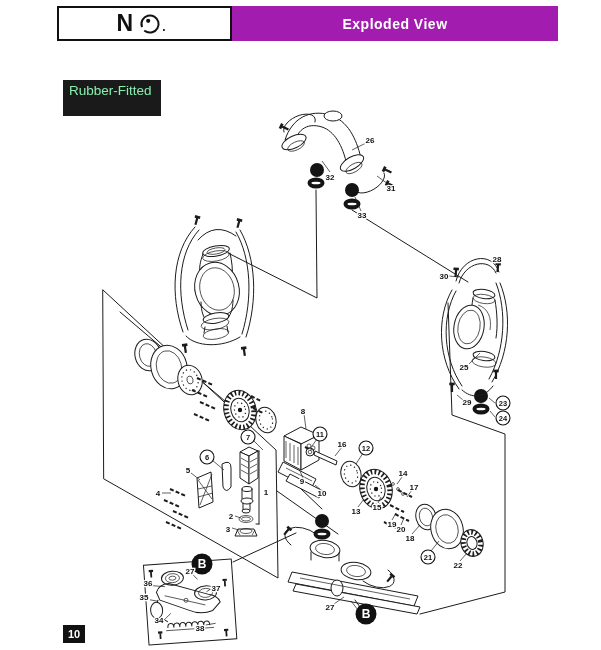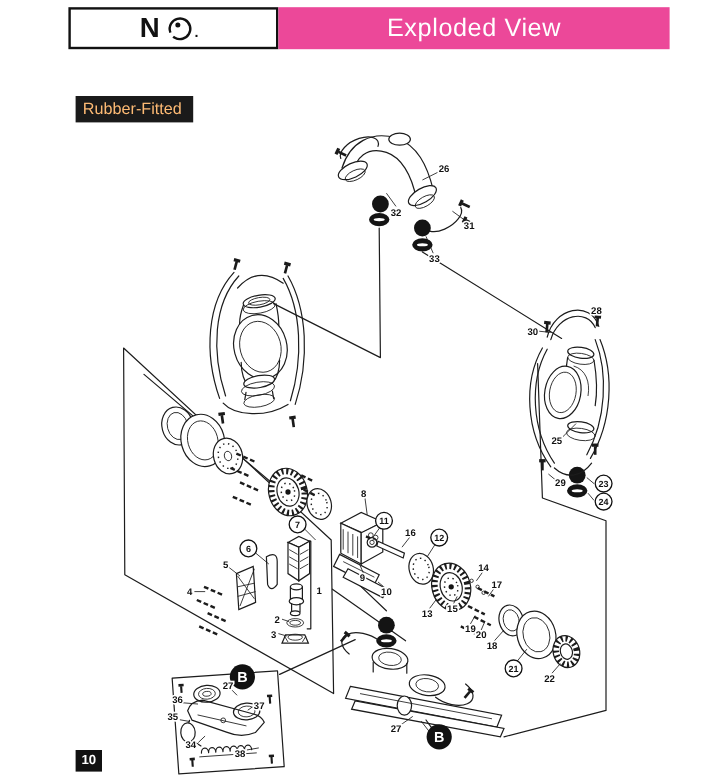--- a/index.html
+++ b/index.html
@@ -5,24 +5,24 @@
   html,body{margin:0;padding:0;background:#fff;}
   .page{position:relative;width:601px;height:650px;background:#fff;overflow:hidden;
         font-family:"Liberation Sans",sans-serif;color:#111;}
   .hdr{position:absolute;left:57px;top:6px;width:501px;height:35px;display:flex;}
   .logo-box{box-sizing:border-box;width:175px;height:35px;background:#fff;border:2.5px solid #111;
             display:flex;align-items:center;justify-content:center;}
   .logo-word{display:flex;align-items:center;font-weight:bold;font-size:23px;letter-spacing:7px;
              font-family:"Liberation Sans",sans-serif;}
   .logo-word .oicon{margin:0 7px 0 -1px;display:block;}
   .logo-dot{font-size:12px;margin-left:-6px;align-self:flex-end;padding-bottom:3px;}
-  .title-bar{flex:1;background:#ec4899;color:#fff;display:flex;align-items:center;justify-content:center;
-             font-weight:normal;font-size:21px;letter-spacing:.5px;}
-  .section-label{position:absolute;left:63px;top:80px;background:#1a1a1a;color:#fdba74;
-                 font-size:13.5px;padding:3px 9px 4px 6px;}
+  .title-bar{flex:1;background:#a21caf;color:#fff;display:flex;align-items:center;justify-content:center;
+             font-weight:bold;font-size:14px;letter-spacing:.5px;}
+  .section-label{position:absolute;left:63px;top:80px;background:#1a1a1a;color:#86efac;
+                 font-size:13.5px;padding:3px 9px 18px 6px;}
   .pagenum{position:absolute;left:63px;top:625px;width:22px;height:18px;background:#111;color:#fff;
            font-size:11px;font-weight:bold;display:flex;align-items:center;justify-content:center;}
   svg.diagram{position:absolute;left:0;top:0;}
   svg .ln{stroke:#1c1c1c;stroke-width:1;fill:none;stroke-linecap:round;stroke-linejoin:round;}
   svg .thin{stroke:#1c1c1c;stroke-width:.7;fill:none;}
   svg .wfill{fill:#fff;stroke:#1c1c1c;stroke-width:1;}
   svg .blk{fill:#141414;stroke:none;}
   svg .dash{stroke:#1c1c1c;stroke-width:2;stroke-dasharray:4 2.2;fill:none;}
   svg .perf{stroke:#1c1c1c;stroke-width:1.2;stroke-dasharray:1.2 3;fill:none;}
   svg .rib{stroke:#1c1c1c;stroke-width:5;stroke-dasharray:1.7 2.3;fill:none;}

